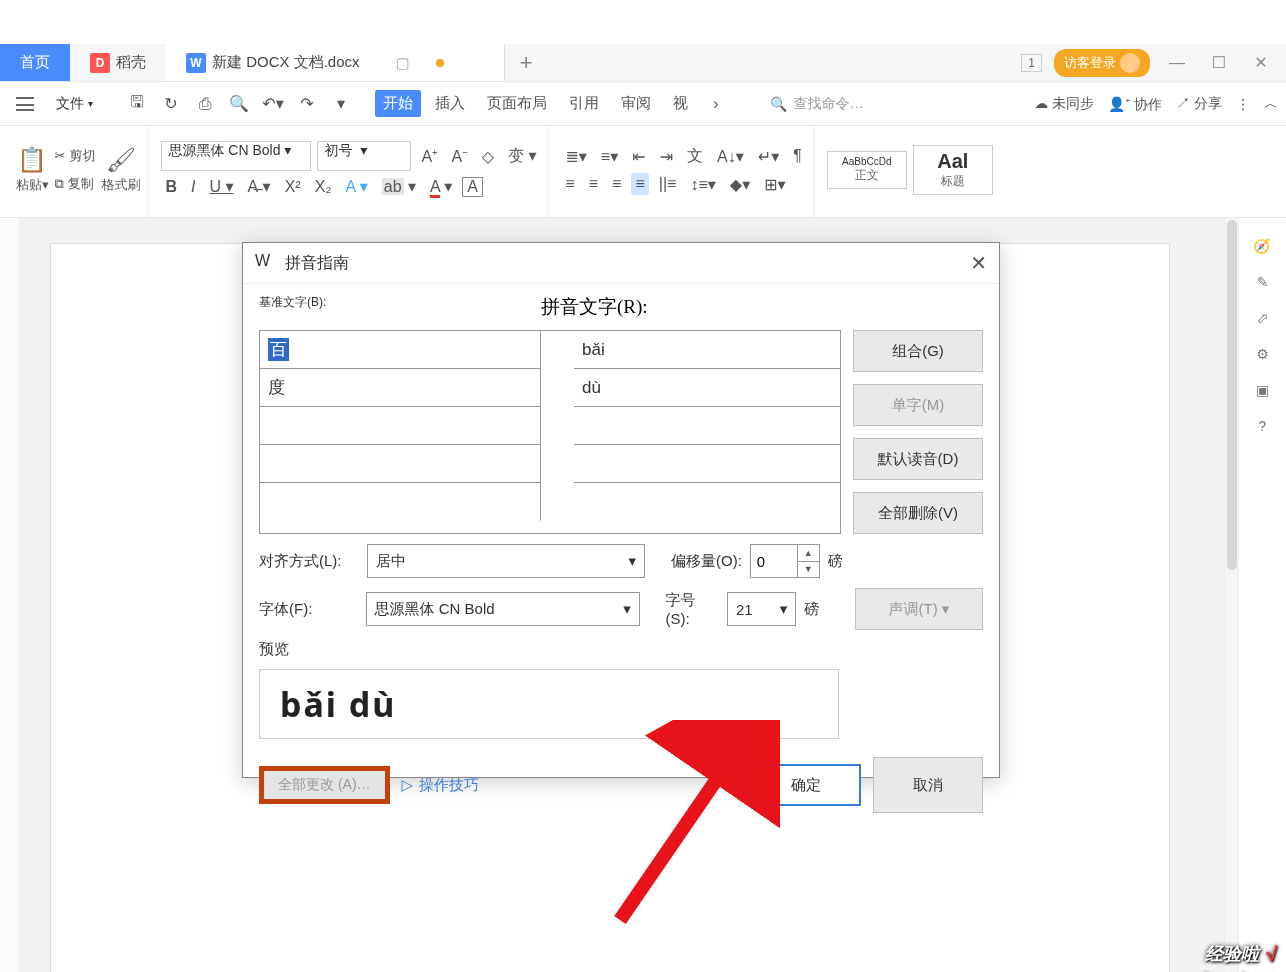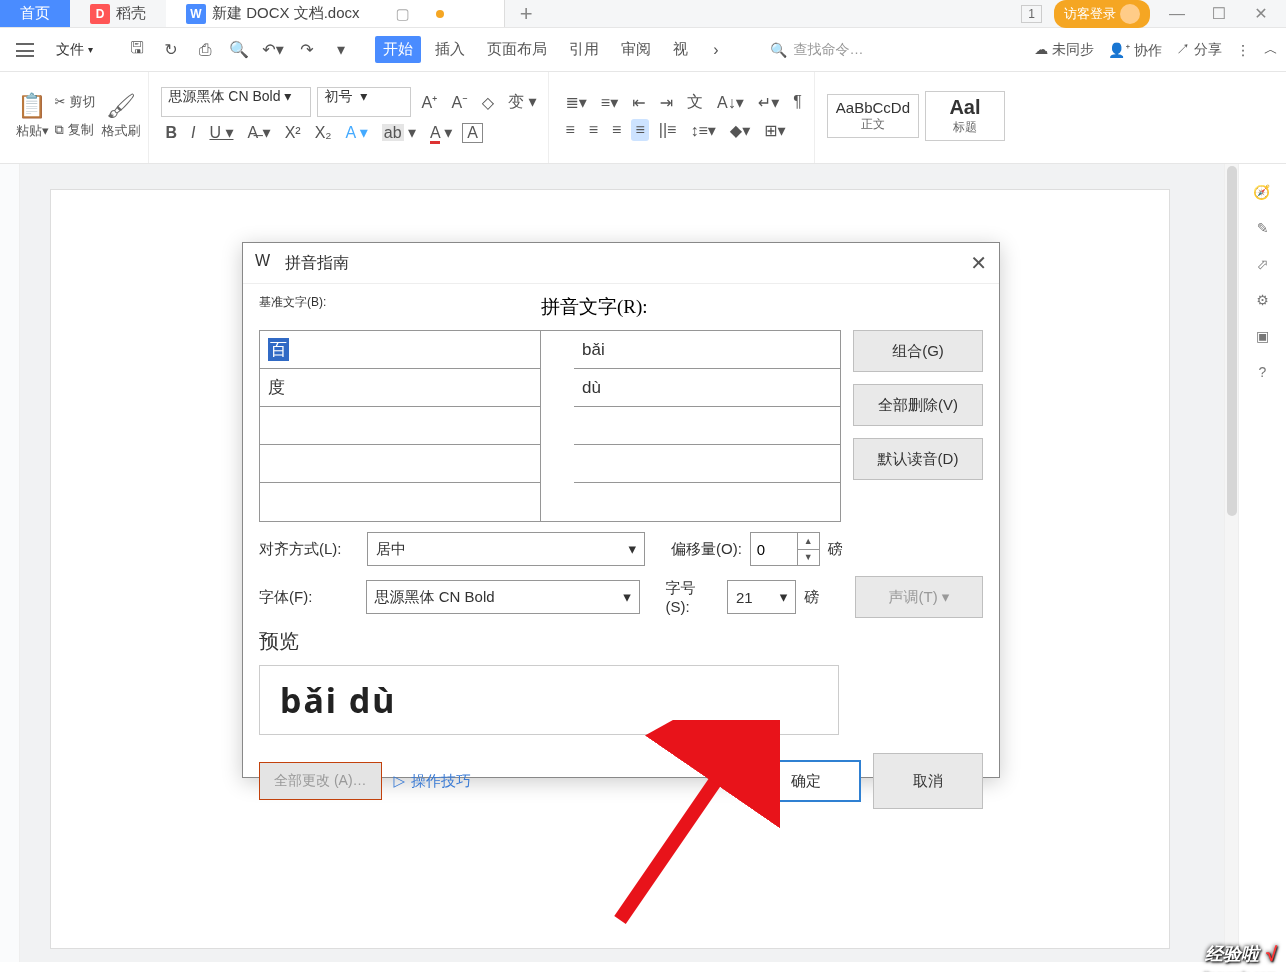--- a/index.html
+++ b/index.html
@@ -1,18 +1,18 @@
 <!DOCTYPE html>
 <html><head>
 <meta charset="utf-8">
 <style>
   * { box-sizing: border-box; font-family: "Microsoft YaHei", Arial, sans-serif; }
   body { margin:0; background:#fff; font-size:14px; color:#333; overflow:hidden; width:1286px; height:972px; position:relative;}
   
-  .tabbar { display:flex; align-items:center; height:28px; background:#f5f6f7; border-bottom:1px solid #e6e6e6; }
+  .tabbar { display:flex; align-items:center; height:38px; background:#f5f6f7; border-bottom:1px solid #e6e6e6;margin-top:44px; }
   .tab { display:flex; align-items:center; gap:6px; padding:0 20px; height:100%; font-size:15px; color:#444;}
   .tab.active { background:#4a8cff; color:#fff; }
   .tab.doc { background:#fff; border-right:1px solid #ddd; padding-right:60px; }
   .tab .dot-orange { width:8px; height:8px; border-radius:50%; background:#f5a623; margin-left:20px;}
   .tab .w-icon-blue { width:20px; height:20px; background:#4a8cff; color:#fff; display:flex;align-items:center;justify-content:center;border-radius:2px;font-size:12px;font-weight:bold;}
   .d-icon-red { width:20px; height:20px; background:#f55; color:#fff; display:flex;align-items:center;justify-content:center;border-radius:2px;font-size:12px;font-weight:bold;}
   .add-tab { padding:0 15px; font-size:22px; color:#888; cursor:pointer;}
   .tabbar-right { margin-left:auto; display:flex; align-items:center; gap:12px; padding-right:10px;}
   .wnd-btn { width:30px; text-align:center; color:#888; font-size:16px;}
   .badge1 { border:1px solid #ccc; padding:1px 6px; font-size:12px; color:#666;}
@@ -33,21 +33,21 @@
   .rrow{display:flex;align-items:center;gap:6px;}
   .paste-big{display:flex;flex-direction:column;align-items:center;gap:2px;font-size:13px;color:#555;}
   .big-ic{font-size:24px;color:#666;}
   .small-btn{display:flex;align-items:center;gap:4px;font-size:13px;color:#555;}
   .font-sel{border:1px solid #ccc;height:30px;font-size:14px;padding:0 6px;background:#fff;}
   .font-sel.name{width:150px;}
   .font-sel.size{width:94px;}
   .ic{color:#555;font-size:16px;padding:2px 4px;}
   .ic.selected{background:#cde3ff;border-radius:3px;}
   .style-box{border:1px solid #ccc;padding:4px 8px;text-align:center;font-size:12px;color:#666;min-width:80px;}
-  .style-box .top{font-size:15px;color:#333;}
+  .style-box .top{font-size:10px;color:#333;}
   
   .workspace{position:relative;height:calc(972px - 38px - 44px - 92px);display:flex;}
   .left-ruler{width:20px;background:#fafbfc;border-right:1px solid #eee;}
   .doc-area{flex:1;background:#f1f2f3;position:relative;padding:25px 0 0 30px;}
   .page{width:1120px;height:760px;background:#fff;border:1px solid #ddd;}
   .right-sidebar{width:48px;background:#fff;border-left:1px solid #eee;display:flex;flex-direction:column;align-items:center;gap:20px;padding-top:20px;color:#777;}
   .scrollbar-v{width:14px;background:#f5f5f5;border-left:1px solid #eee;position:relative;}
   .scroll-thumb{position:absolute;left:2px;top:2px;width:10px;height:350px;background:#d6d6d6;border-radius:5px;}
   
   .dialog{position:absolute;left:242px;top:242px;width:758px;height:536px;background:#fff;border:1px solid #888;box-shadow:0 4px 20px rgba(0,0,0,.2);display:flex;flex-direction:column;}
@@ -76,21 +76,21 @@
   .combo.w280{width:278px;}
   .combo.w70{width:70px;}
   .spin{border:1px solid #969696;width:70px;height:34px;display:flex;}
   .spin input{border:none;width:46px;padding:0 6px;font-size:15px;}
   .spin .arrows{width:22px;border-left:1px solid #969696;display:flex;flex-direction:column;}
   .spin .arrows div{flex:1;display:flex;align-items:center;justify-content:center;font-size:9px;color:#555;border-bottom:1px solid #969696;}
   .spin .arrows div:last-child{border-bottom:none;}
   .preview-box{border:1px solid #ccc;background:#fff;height:70px;display:flex;align-items:center;padding:0 20px;font-size:34px;font-family:'Noto Sans',Arial;font-weight:bold;color:#222;letter-spacing:2px;width:580px;}
   .dlg-footer{display:flex;align-items:center;gap:12px;margin-top:auto;padding-top:8px;}
   .dlg-btn.primary{background:#fff;border:2px solid #2f80d2;color:#333;}
-  .footer-btn-disabled{background:#e4e4e4;color:#999;border:1px solid #c2410c;height:38px;padding:0 14px;display:flex;align-items:center;font-size:14px;}
+  .footer-btn-disabled{background:#e4e4e4;color:#999;border:5px solid #c2410c;height:38px;padding:0 14px;display:flex;align-items:center;font-size:14px;}
   .link-tips{color:#3a7bd5;font-size:15px;display:flex;align-items:center;gap:6px;}
   
   .arrow-svg{position:absolute;left:560px;top:720px;pointer-events:none;}
   
   .watermark{position:absolute;right:10px;bottom:6px;font-size:18px;font-weight:bold;font-style:italic;color:#fff;text-shadow:0 0 4px #000, 1px 1px 2px #000;display:flex;align-items:center;gap:6px;}
   .watermark .check{color:#f33;font-size:20px;}
   .watermark .sub{position:absolute;right:0;bottom:-16px;font-size:11px;color:#fff;text-shadow:0 0 3px #000;}
   svg{display:block;}
   .ham{display:inline-block;width:18px;height:14px;border-top:2px solid #666;border-bottom:2px solid #666;position:relative;}
   .ham::before{content:"";position:absolute;left:0;right:0;top:5px;height:2px;background:#666;}
@@ -293,22 +293,23 @@
           <div class="cell c1"></div>
           <div class="cell c2"></div>
         </div>
         <div class="row">
           <div class="cell c1"></div>
           <div class="cell c2"></div>
         </div>
       </div>
       <div class="btn-col">
         <div class="dlg-btn">组合(G)</div>
+        <div class="dlg-btn disabled">单字(M)</div>
+        <div class="dlg-btn">默认读音(D)</div>
         <div class="dlg-btn">全部删除(V)</div>
-        <div class="dlg-btn">默认读音(D)</div>
       </div>
     </div>
 
     <div class="opt-row">
       <label>对齐方式(L):</label>
       <div class="combo w280">
           <span>居中</span>
           <span>▾</span>
         </div>
       <span style="width:10px;"></span>
@@ -333,21 +334,21 @@
       <span>字号(S):</span>
       <div class="combo w70">
           <span>21</span>
           <span>▾</span>
         </div>
       <span>磅</span>
       <span style="width:20px;"></span>
       <div class="dlg-btn disabled" style="width:130px;"><span>声调(T)</span>&nbsp;▾</div>
     </div>
 
-    <div style="font-size:20px;">预览</div>
+    <div style="font-size:15px;">预览</div>
     <div class="preview-box">bǎi  dù</div>
 
     <div class="dlg-footer">
       <div class="footer-btn-disabled">全部更改 (A)…</div>
       <span class="link-tips">
         <span style="color:#3a7bd5;">▷</span>
         <span>操作技巧</span>
       </span>
       <span style="flex:1;"></span>
       <div class="dlg-btn primary" style="width:110px;height:42px;">确定</div>

